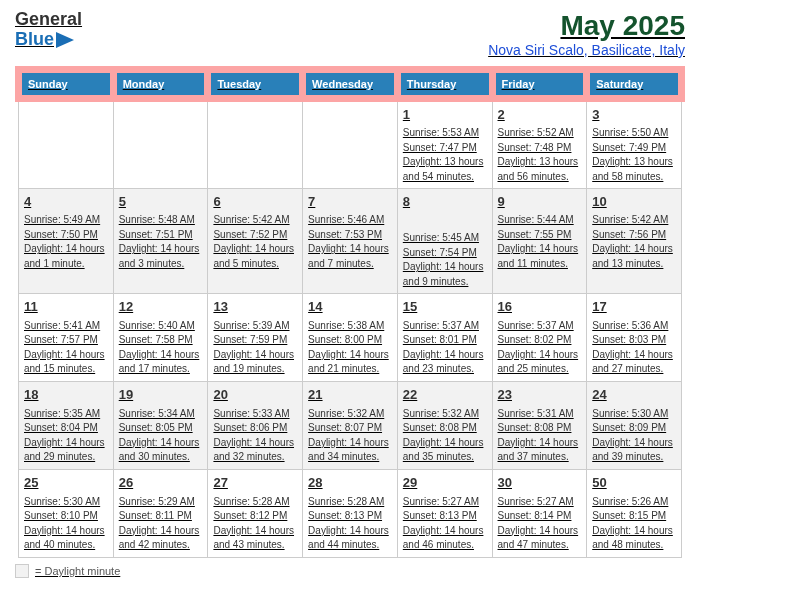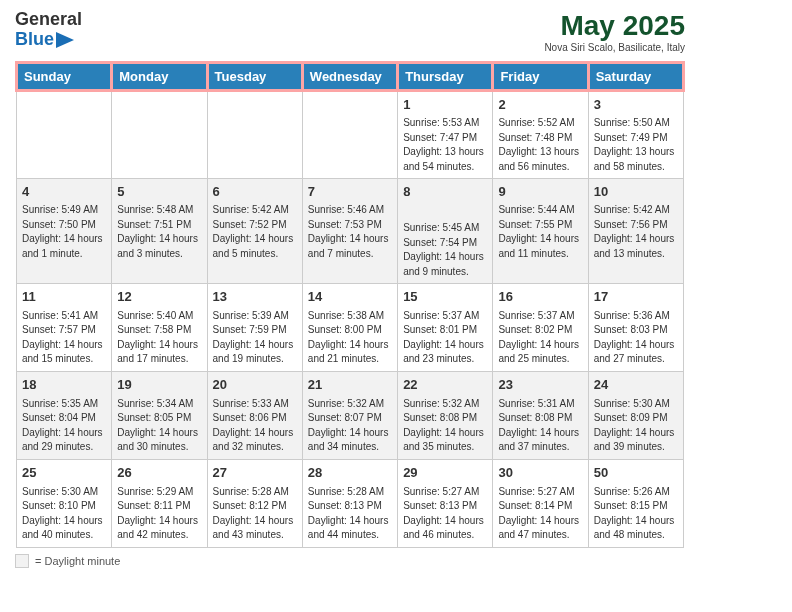--- a/index.html
+++ b/index.html
@@ -6,55 +6,56 @@
     body {
       font-family: Arial, sans-serif;
       background: #fff;
       width: 792px;
       height: 612px;
       overflow: hidden;
     }
     .container {
       width: 700px;
       padding: 10px 15px 10px 15px;
+      text-decoration: underline;
     }
     .header {
       display: flex;
       justify-content: space-between;
       align-items: flex-start;
       margin-bottom: 8px;
     }
     .logo {
       display: flex;
       align-items: center;
     }
     .title-section {
       text-align: right;
     }
     .title-month {
       font-size: 28px;
       font-weight: bold;
       color: #14532d;
     }
     .title-location {
-      font-size: 10px;
-      color: #404040;
+      font-size: 14px;
+      color: #1d4ed8;
     }
     .calendar {
       width: 100%;
       border-collapse: collapse;
       table-layout: fixed;
     }
     .calendar th {
       background-color: #2980b9;
       color: white;
       text-align: left;
       padding: 5px 6px;
-      font-size: 13px;
-      border: 3px solid #fca5a5;
+      font-size: 11px;
+      border: 7px solid #fca5a5;
     }
     .calendar td {
       vertical-align: top;
       border: 1px solid #ccc;
       padding: 4px 5px;
       font-size: 10px;
       line-height: 1.4;
       background: #fff;
       height: 88px;
     }

